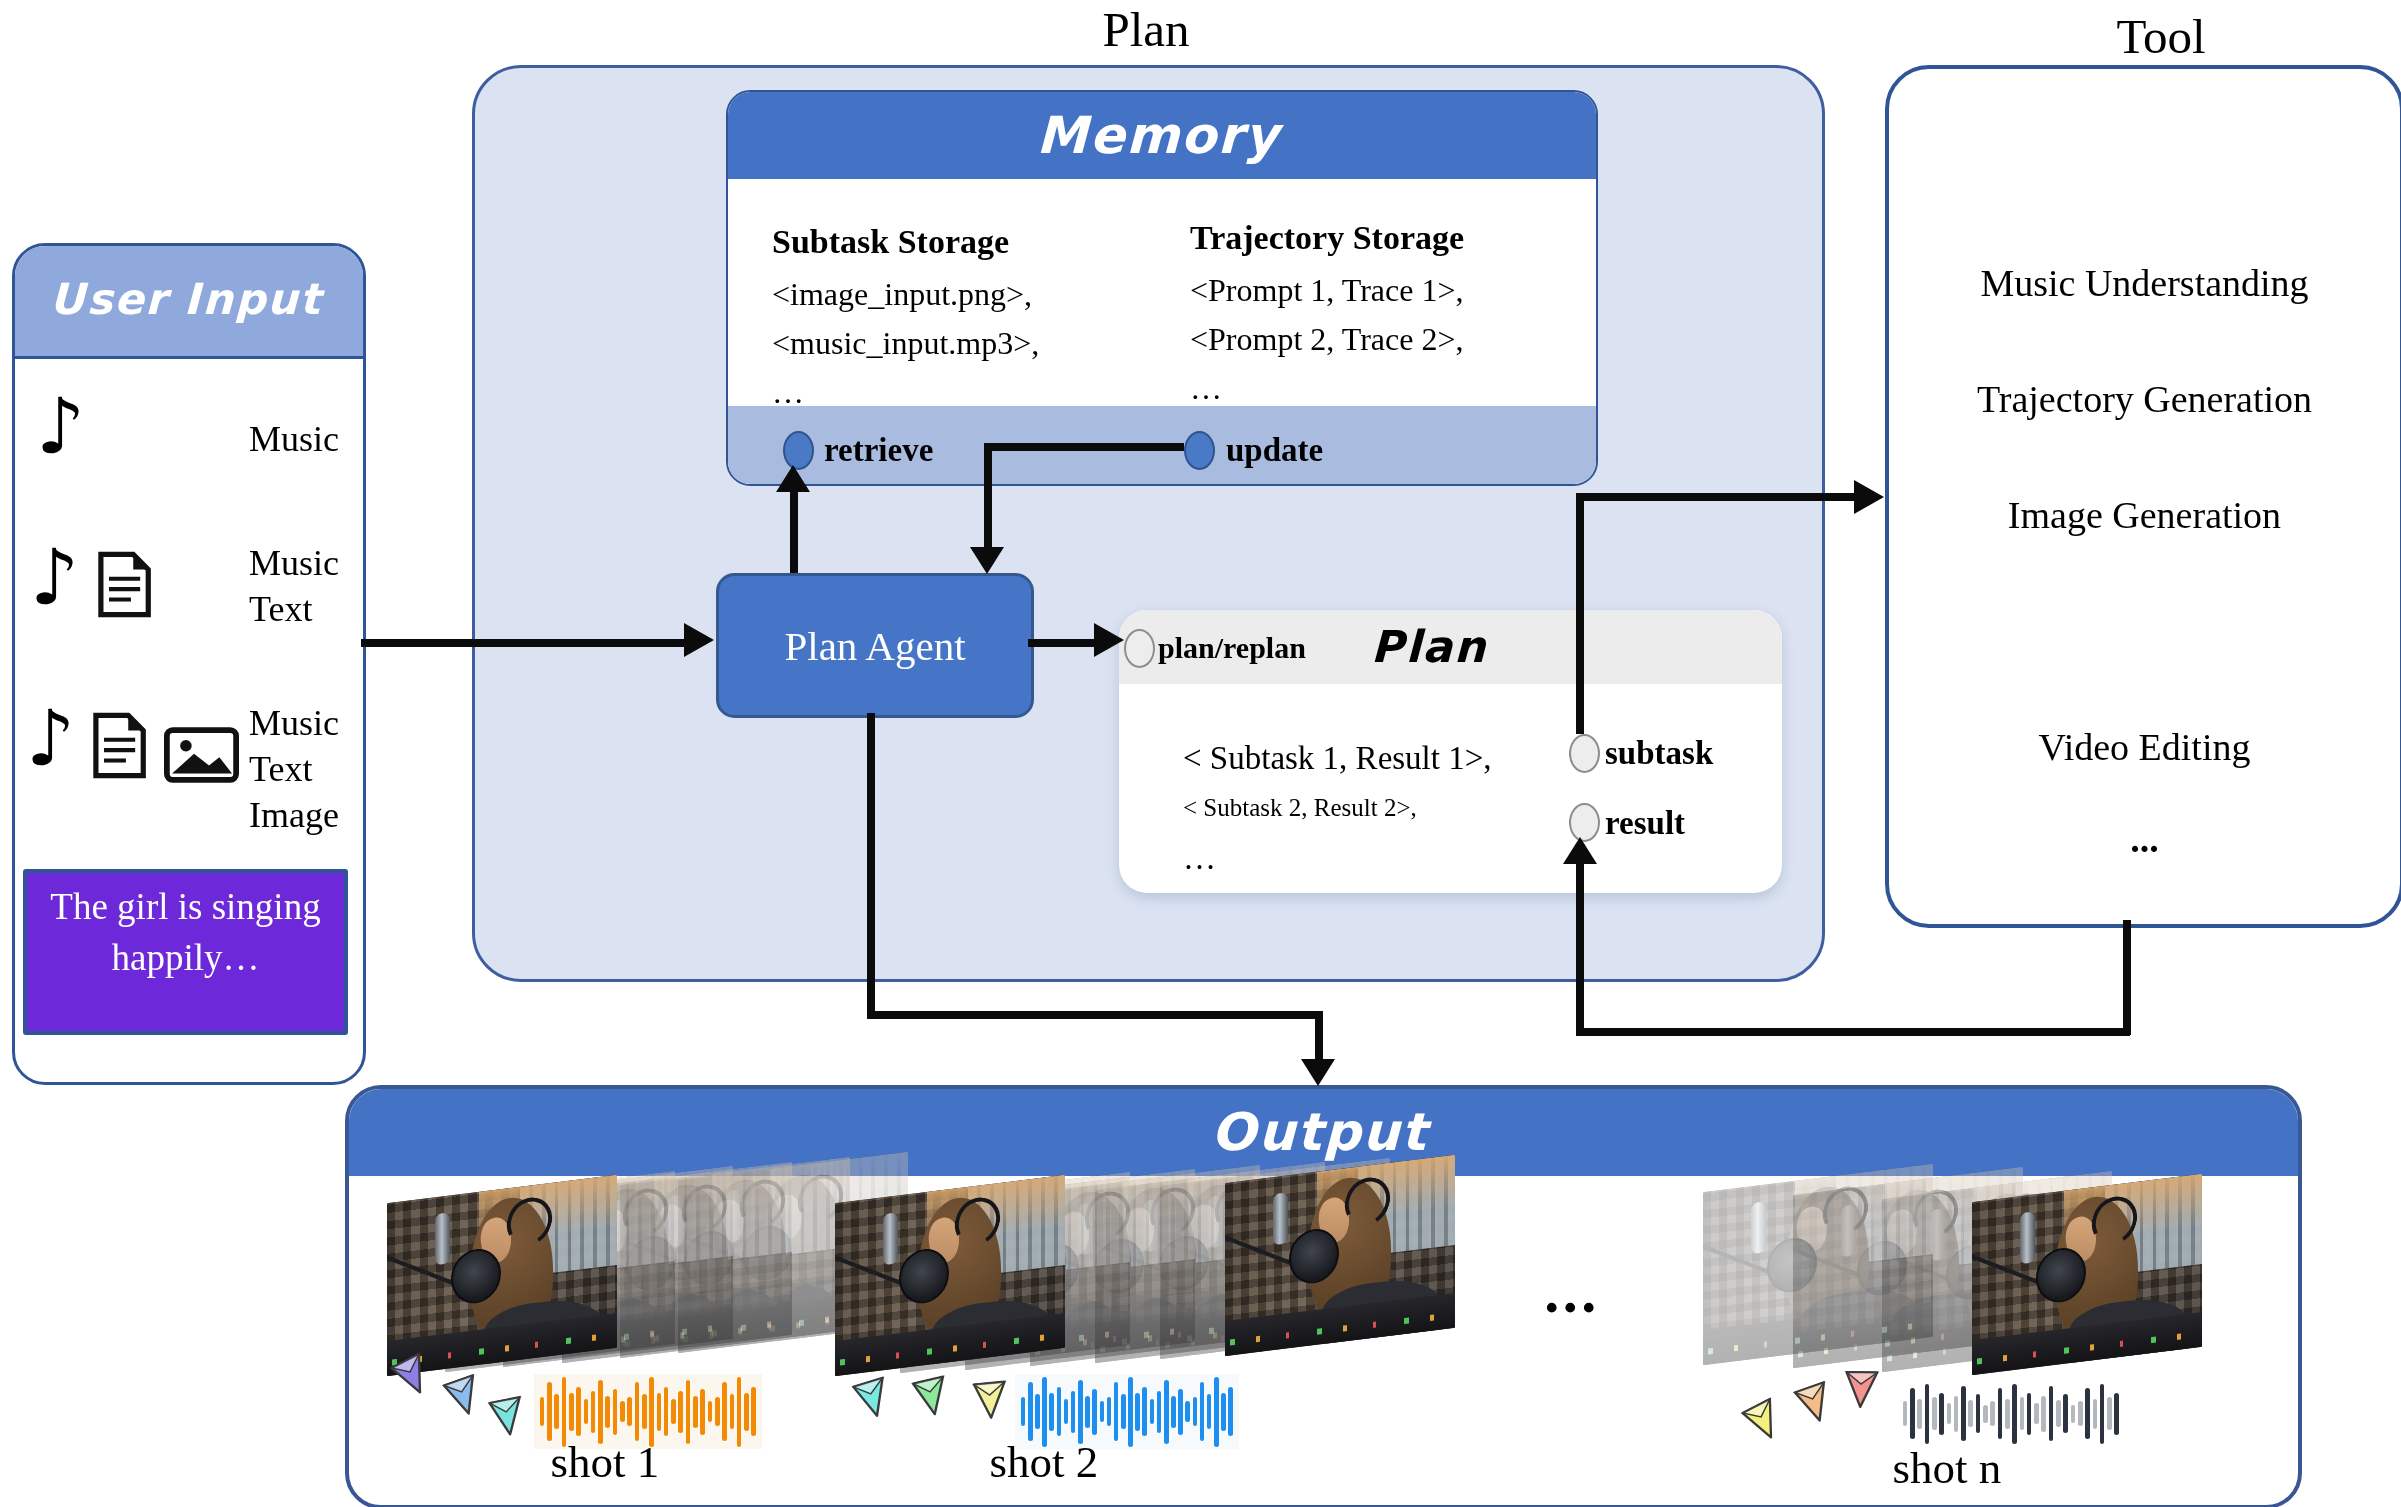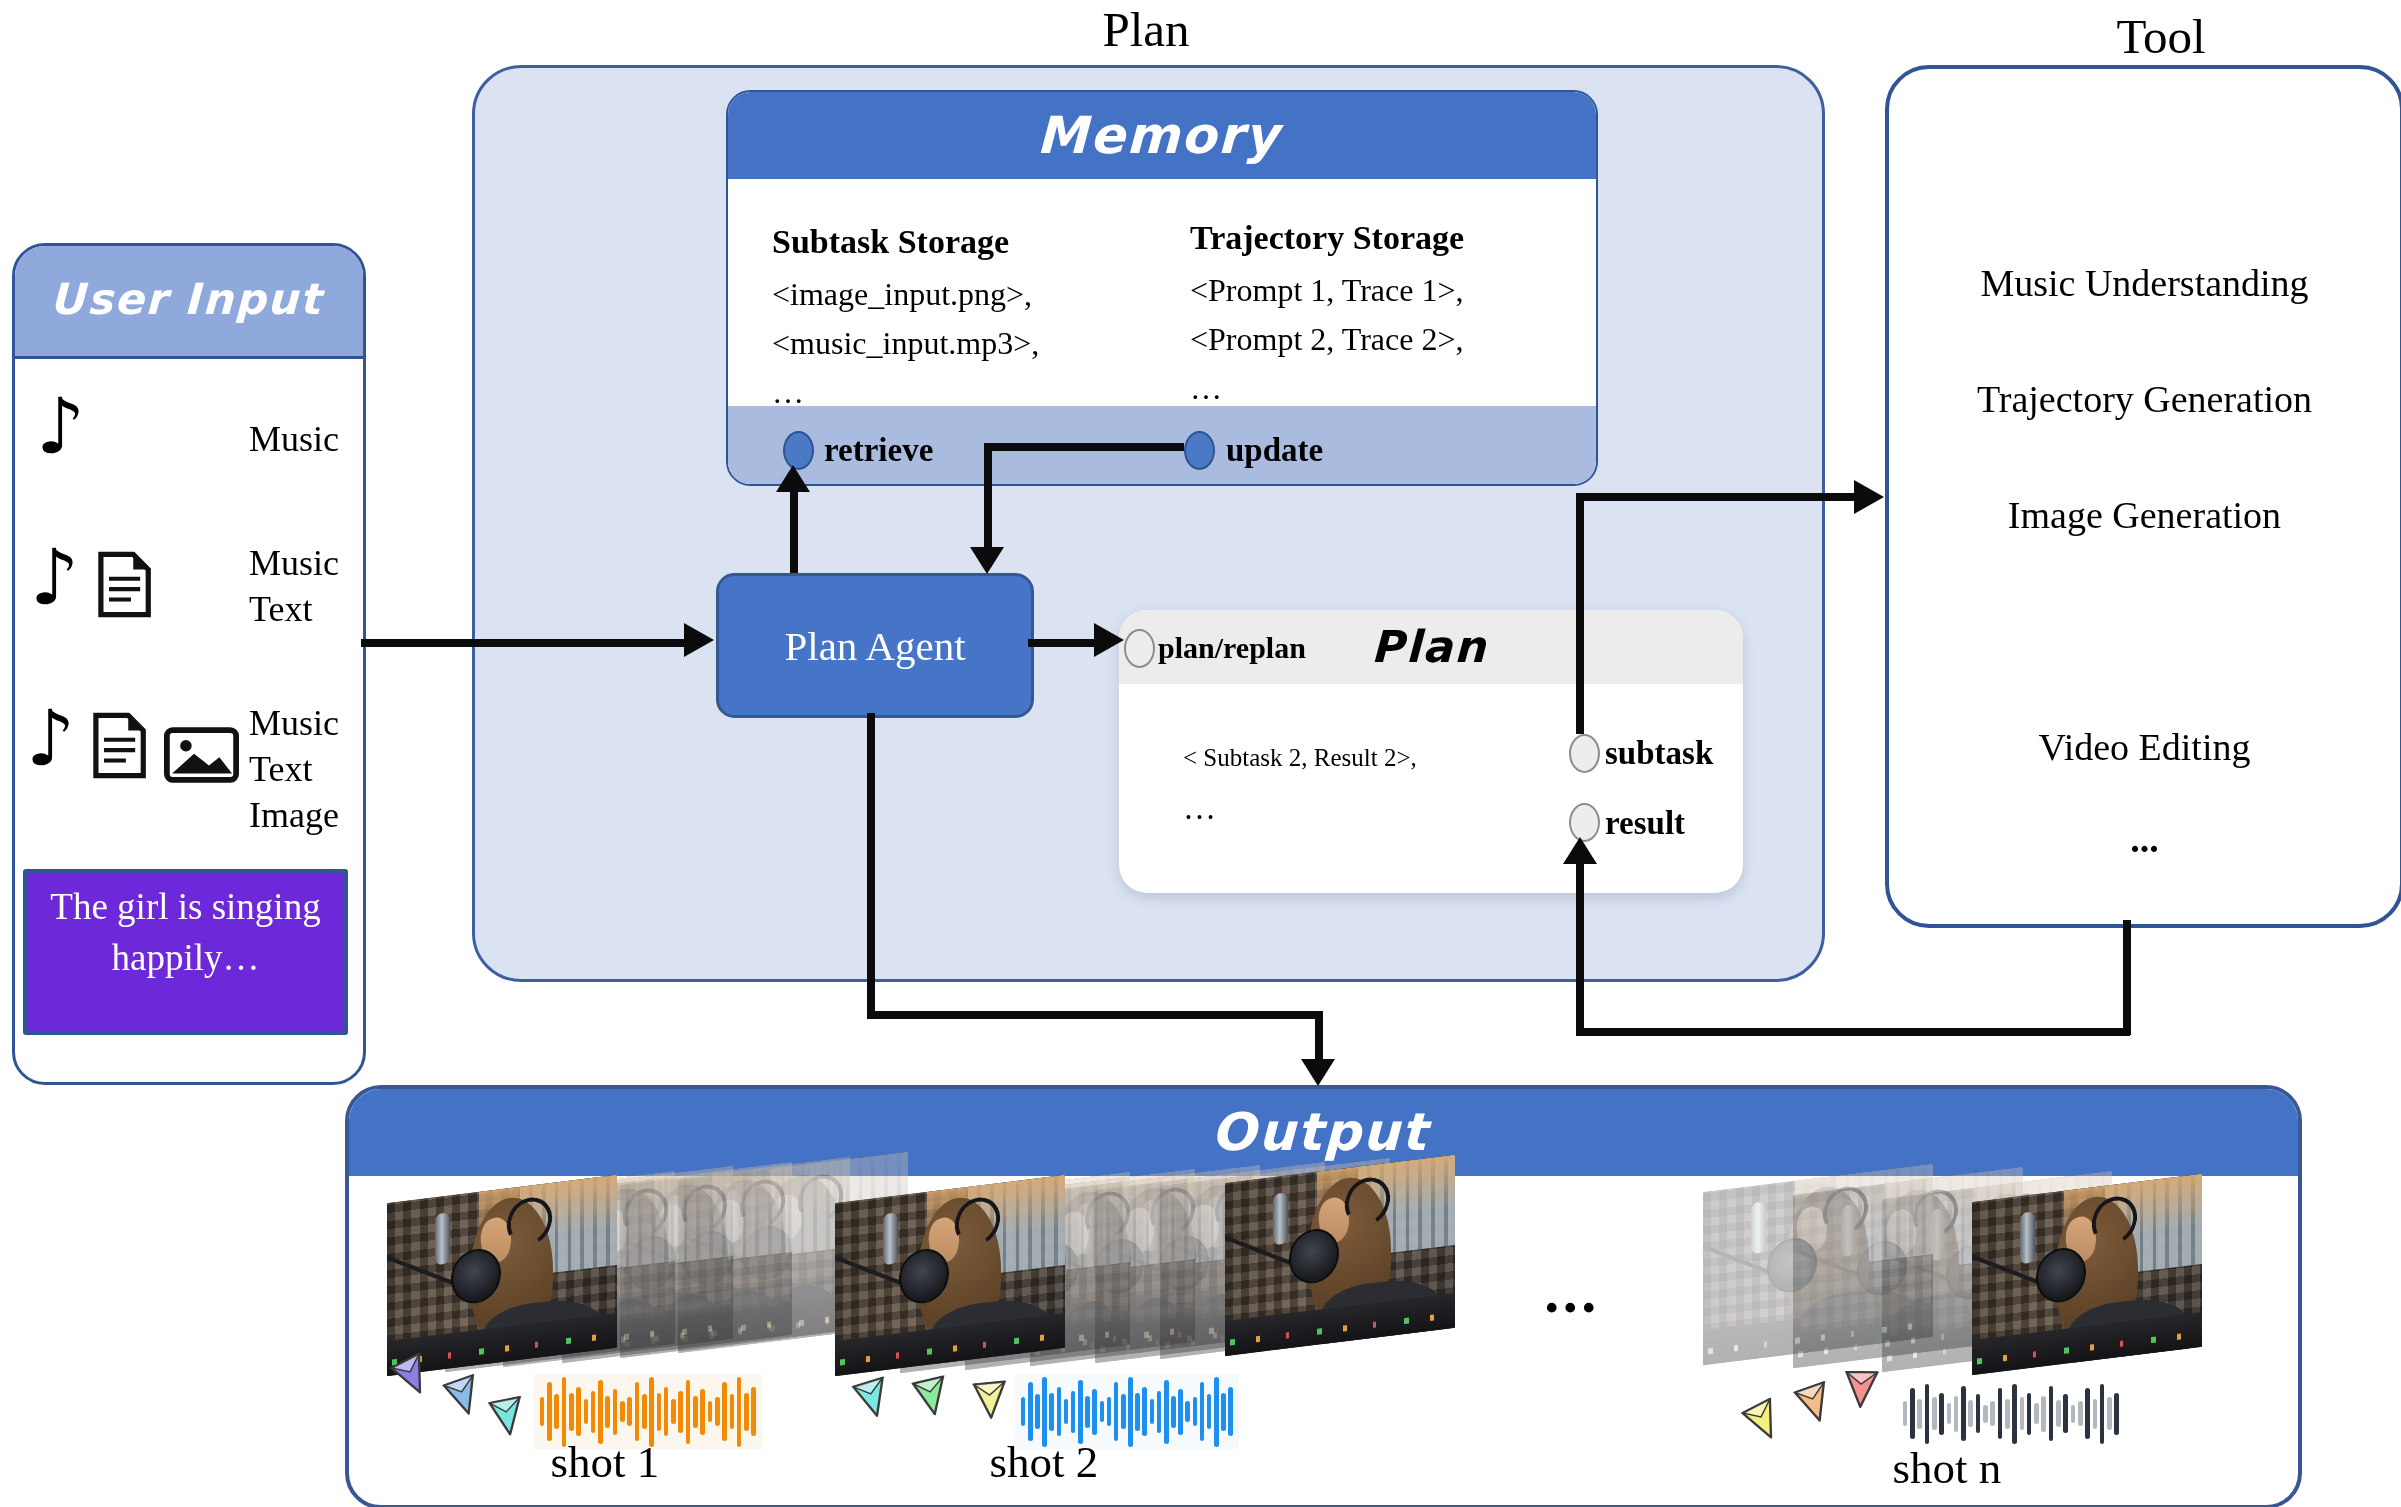--- a/index.html
+++ b/index.html
@@ -14,21 +14,21 @@
       background:#dbe3f3;border:3.5px solid #3f5ea0;}
   #memory-box{left:726px;top:90px;width:868px;height:392px;border-radius:24.4px;
       background:#fff;border:2.9px solid #2f5597;overflow:hidden;}
   #memory-header{left:0;top:0;width:100%;height:87px;background:#4472c4;}
   #memory-bar{left:0;bottom:0;width:100%;height:78px;background:#a9bce0;position:absolute;}
   #agent-box{left:716px;top:573px;width:312px;height:139px;border-radius:18.6px;
       background:#4674c6;border:3.5px solid #35598f;}
   #agent-box .lbl{width:100%;height:100%;display:flex;align-items:center;justify-content:center;
       color:#fff;font-size:41px;}
   #plan-panel{left:1119px;top:610px;width:624px;height:283px;border-radius:28px;
-      background:#fff;box-shadow:0 4.6px 12.8px rgba(40,60,100,.18);overflow:hidden;}
+      background:#fff;box-shadow:0 4.6px 12.8px rgba(40,60,100,.18);overflow:hidden;padding-left:39px;}
   #plan-panel-header{left:0;top:0;width:100%;height:74px;background:#ececec;position:absolute;}
   #tool-box{left:1885px;top:65px;width:511px;height:855px;border-radius:44px;
       background:#fff;border:4.1px solid #2f5597;}
   #user-box{left:12.2px;top:243px;width:348px;height:836px;border-radius:33px;
       background:#fff;border:3.5px solid #2f5597;overflow:hidden;}
   #user-header{left:0;top:0;width:100%;height:110px;background:#8fa9dc;position:absolute;
       border-bottom:3.5px solid #2f5597;}
   #user-bubble{left:23px;top:869px;width:317px;height:158px;border-radius:3px;
       background:#6d28d9;border:4.1px solid #2f5597;}
   #output-box{left:345px;top:1085px;width:1949px;height:416px;border-radius:36px;
@@ -124,20 +124,21 @@
 <div class="abs" id="agent-box">
   <div class="lbl">Plan Agent</div>
 </div>
 
 <div class="abs" id="plan-panel">
   <div id="plan-panel-header"></div>
   <div class="port-circle port-gray" style="left:4.6px;top:18.6px;"></div>
   <div class="port-label" style="left:39px;top:21px;font-size:30px;">plan/replan</div>
   <div class="abs script ctr" style="left:203px;top:10.5px;width:221px;font-size:44px;color:#000;">Plan</div>
   <div class="abs" id="plan-lines" style="left:64px;top:123px;font-size:33px;line-height:50px;">
+      <div class="col-line" style="font-size: 33px; line-height: 50px;">&lt; Subtask 1, Result 1&gt;,</div>
       <div class="col-line" style="font-size: 25px; line-height: 50px;">&lt; Subtask 2, Result 2&gt;,</div>
       <div class="col-line" style="font-size: 33px; line-height: 50px;">…</div>
     </div>
   <div class="port-circle port-gray" style="left:450px;top:124px;"></div>
   <div class="port-label" style="left:486px;top:125px;">subtask</div>
   <div class="port-circle port-gray" style="left:450px;top:193px;"></div>
   <div class="port-label" style="left:486px;top:195px;">result</div>
 </div>
 
 <div class="abs" id="tool-box">

